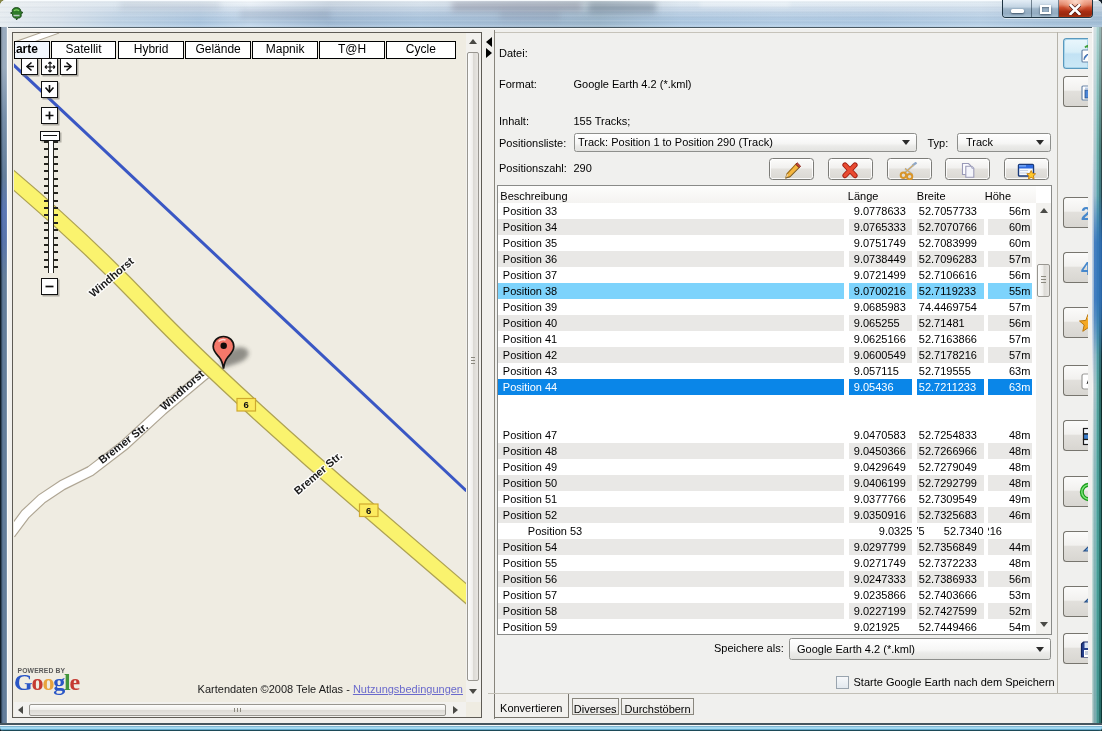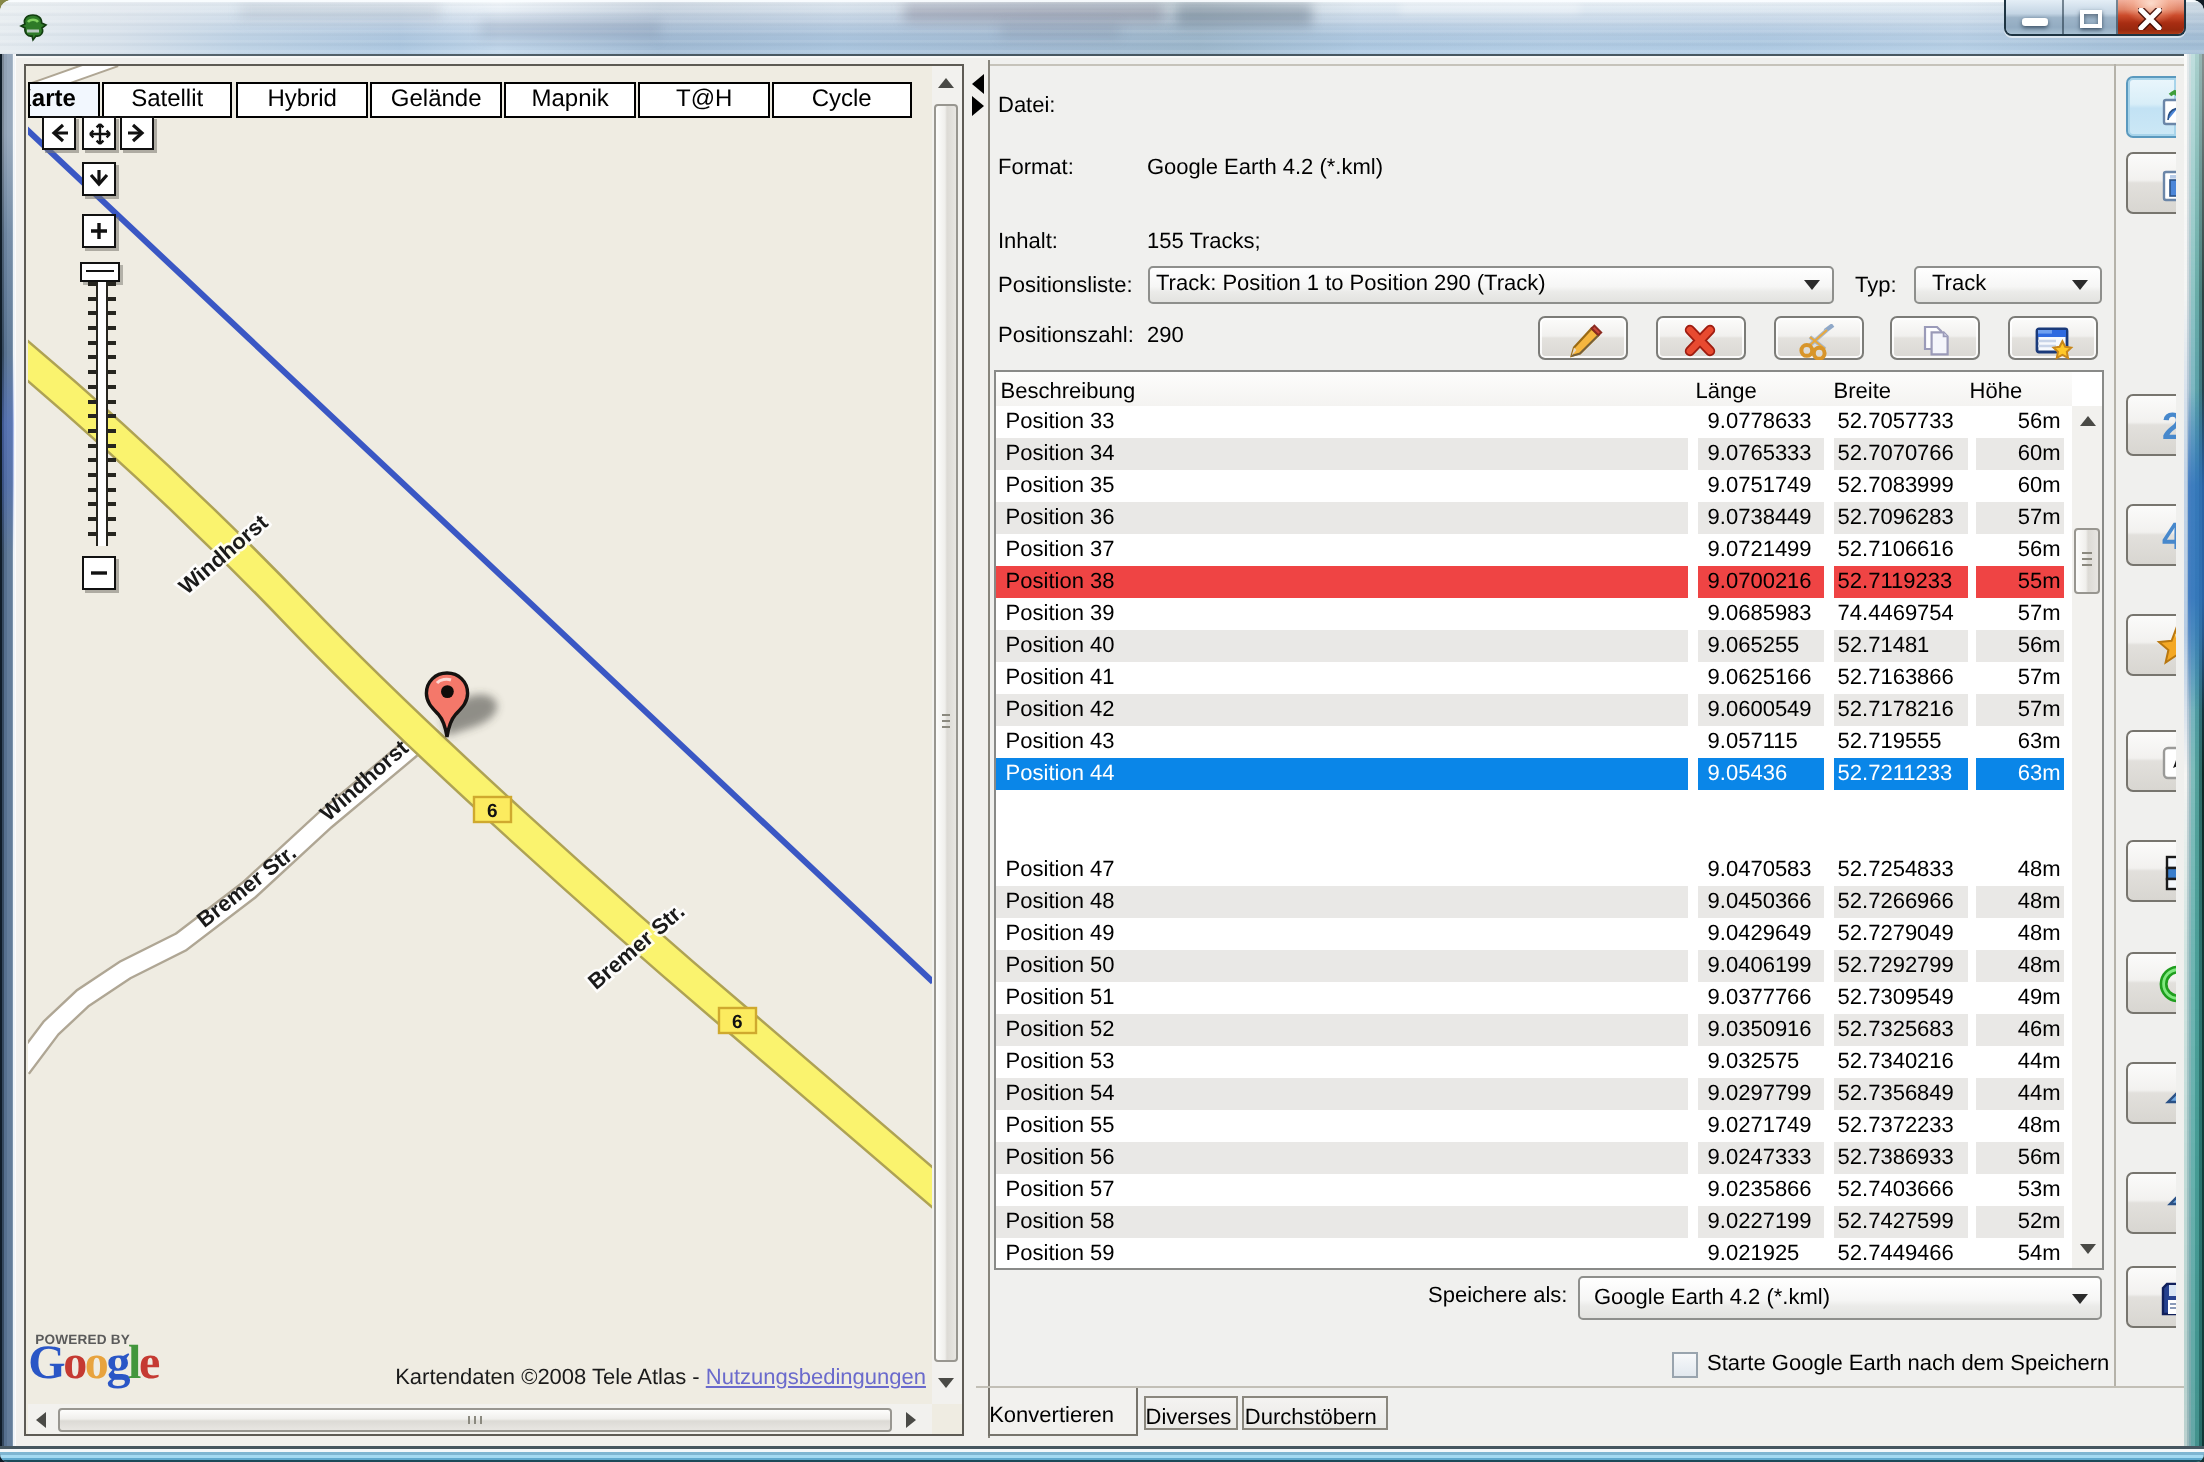--- a/index.html
+++ b/index.html
@@ -54,21 +54,21 @@
 .vbtn svg{display:block;margin:0 auto}
 
 .tpane{left:497.3px;top:185.3px;width:555px;height:450.2px;border:1.2px solid #898A88;background:#FFF;overflow:hidden}
 .th{position:absolute;left:0;top:0;width:538px;height:17px;background:linear-gradient(180deg,#FDFDFC,#F4F3F1);font-size:11px;color:#000}
 .th span{position:absolute;top:3.5px}
 .row{position:absolute;left:0;width:537.5px;height:16px;font-size:11px;color:#000}
 .row span{position:absolute;top:2px}
 .c1{left:4.5px}.c2{left:355.5px}.c3{left:420.5px}.c4{left:490px;width:42px;text-align:right}
 .gapstrip{position:absolute;background:#FFF;top:17px;bottom:0}
 
-.tab{position:absolute;font-size:11px;color:#000;border:1px solid #8A877E;border-top:none;background:linear-gradient(180deg,#F4F3F1,#EAE9E6)}
+.tab{position:absolute;font-size:11px;color:#000;text-align:center;border:1px solid #8A877E;border-top:none;background:linear-gradient(180deg,#F4F3F1,#EAE9E6)}
 
 .tlb{position:absolute;left:1062.6px;width:25.5px;height:30.5px;border:1.2px solid #77756E;border-radius:3.5px 0 0 3.5px;border-right:none;overflow:hidden;background:linear-gradient(180deg,#FBFBFA 0%,#F2F1EF 45%,#E2E0DC 50%,#D8D6D1 100%)}
 .glogo,.glogo span{font-family:'Liberation Serif',serif}
 .tlb.hl{background:linear-gradient(180deg,#EAF6FC 0%,#D8EEF8 45%,#C2E2F4 52%,#CCE8F6 100%);border-color:#5A99BE;box-shadow:inset 0 0 0 1px #A8D4EA}
 </style></head><body>
 <div class="win">
 
 <div class="a tb">
       <div class="streak"></div>
  <div style="position:absolute;left:452px;top:2px;width:130px;height:9px;background:rgba(95,90,110,.30);filter:blur(3px)"></div>
@@ -306,21 +306,21 @@
         <span class="c2">9.0738449</span>
         <span class="c3">52.7096283</span>
         <span class="c4">57m</span>
       </div>
 <div class="row" style="top:81px;">
         <span class="c1">Position 37</span>
         <span class="c2">9.0721499</span>
         <span class="c3">52.7106616</span>
         <span class="c4">56m</span>
       </div>
-<div class="row" style="top:97px;background:#ef4444">
+<div class="row" style="top:97px;background:#7dd3fc">
         <span class="c1">Position 38</span>
         <span class="c2">9.0700216</span>
         <span class="c3">52.7119233</span>
         <span class="c4">55m</span>
       </div>
 <div class="row" style="top:113px;">
         <span class="c1">Position 39</span>
         <span class="c2">9.0685983</span>
         <span class="c3">74.4469754</span>
         <span class="c4">57m</span>
@@ -384,21 +384,21 @@
         <span class="c2">9.0377766</span>
         <span class="c3">52.7309549</span>
         <span class="c4">49m</span>
       </div>
 <div class="row" style="top:321px;background:#E9E8E6">
         <span class="c1">Position 52</span>
         <span class="c2">9.0350916</span>
         <span class="c3">52.7325683</span>
         <span class="c4">46m</span>
       </div>
-<div class="row" style="top:337px;">
+<div class="row" style="top:337px;margin-left:25px;">
         <span class="c1">Position 53</span>
         <span class="c2">9.032575</span>
         <span class="c3">52.7340216</span>
         <span class="c4">44m</span>
       </div>
 <div class="row" style="top:353px;background:#E9E8E6">
         <span class="c1">Position 54</span>
         <span class="c2">9.0297799</span>
         <span class="c3">52.7356849</span>
         <span class="c4">44m</span>

